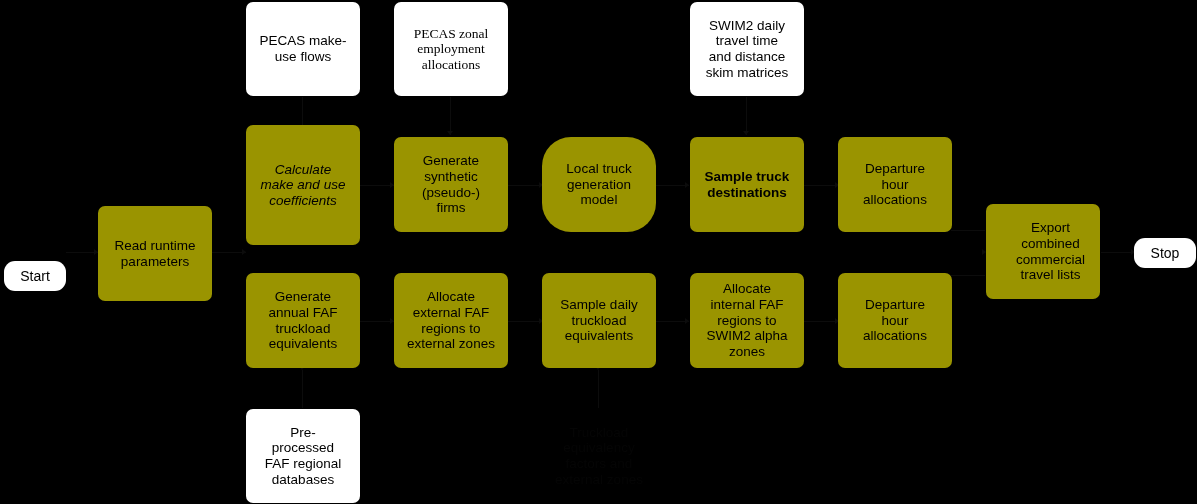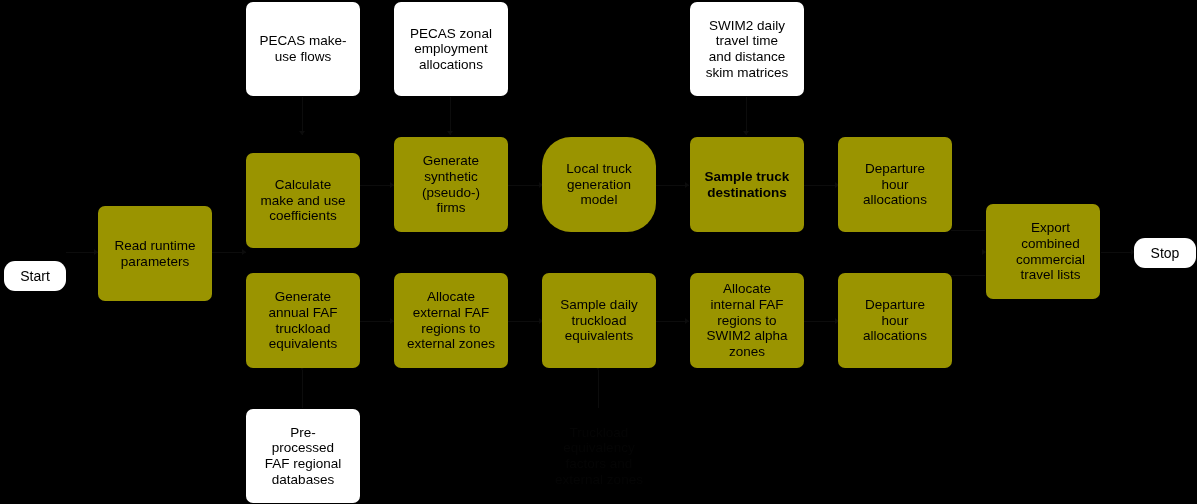--- a/index.html
+++ b/index.html
@@ -127,34 +127,34 @@
   <div class="arrowhead right" style="left:982px; top:249px;"></div>
 
   <div class="connector h" style="left:1101px; top:252px; width:34px;"></div>
   <div class="arrowhead right" style="left:1131px; top:249px;"></div>
 
   <div class="node data" style="left:246px; top:2px; width:114px; height:94px;">
     <span class="label">PECAS make-
 use flows</span>
   </div>
 
-  <div class="node data" style="left:394px; top:2px; width:114px; height:94px;">
+  <div class="node data" style="left:394px; top:2px; width:114px; height:94px;font-family:Liberation Serif, serif;">
     <span class="label">PECAS zonal
 employment
 allocations</span>
   </div>
 
   <div class="node data" style="left:690px; top:2px; width:114px; height:94px;">
     <span class="label">SWIM2 daily
 travel time
 and distance
 skim matrices</span>
   </div>
 
-  <div class="node process" style="left:246px; top:153px; width:114px; height:95px;">
+  <div class="node process" style="left:246px; top:125px; width:114px; height:120px;font-style:italic;">
     <span class="label">Calculate
 make and use
 coefficients</span>
   </div>
 
   <div class="node process" style="left:394px; top:137px; width:114px; height:95px;">
     <span class="label">Generate
 synthetic
 (pseudo-)
 firms</span>

